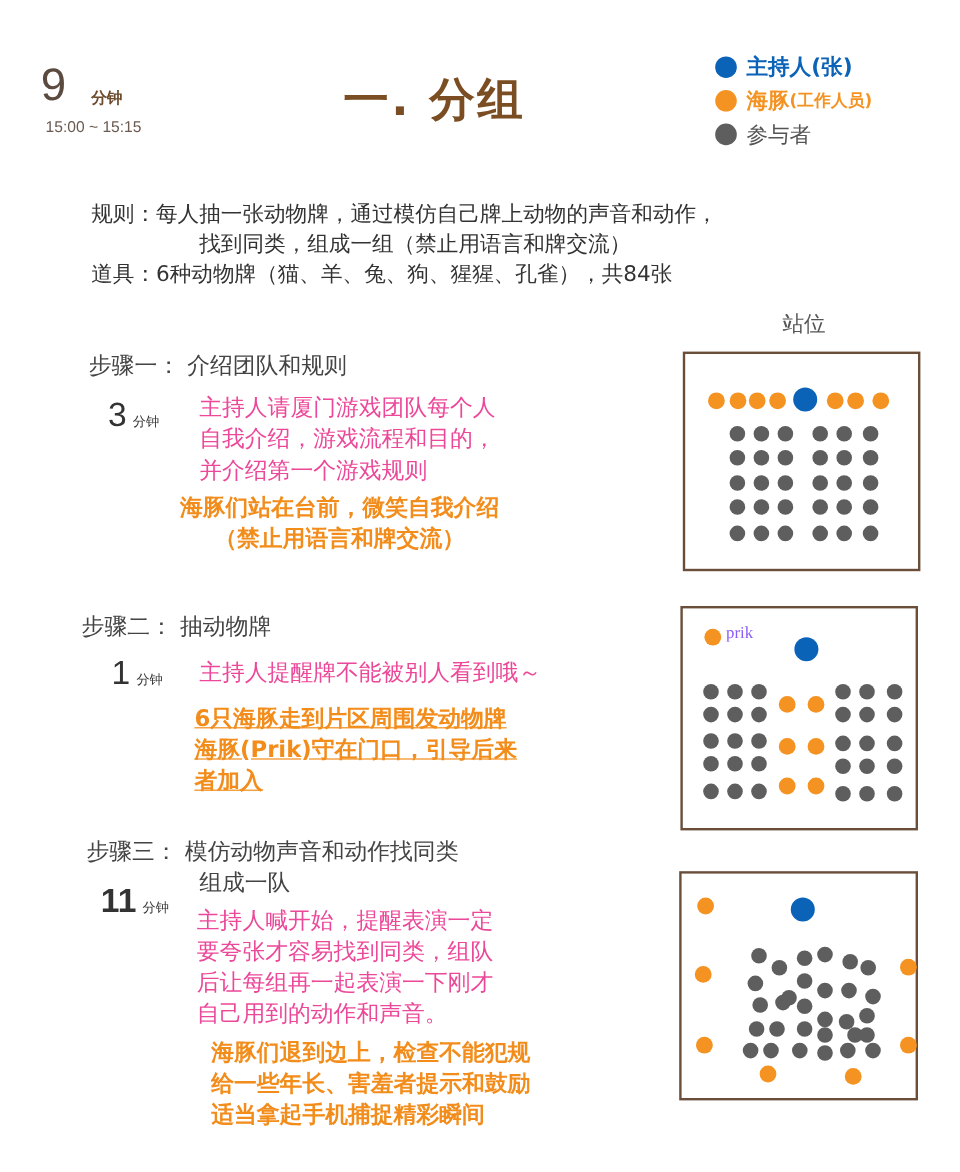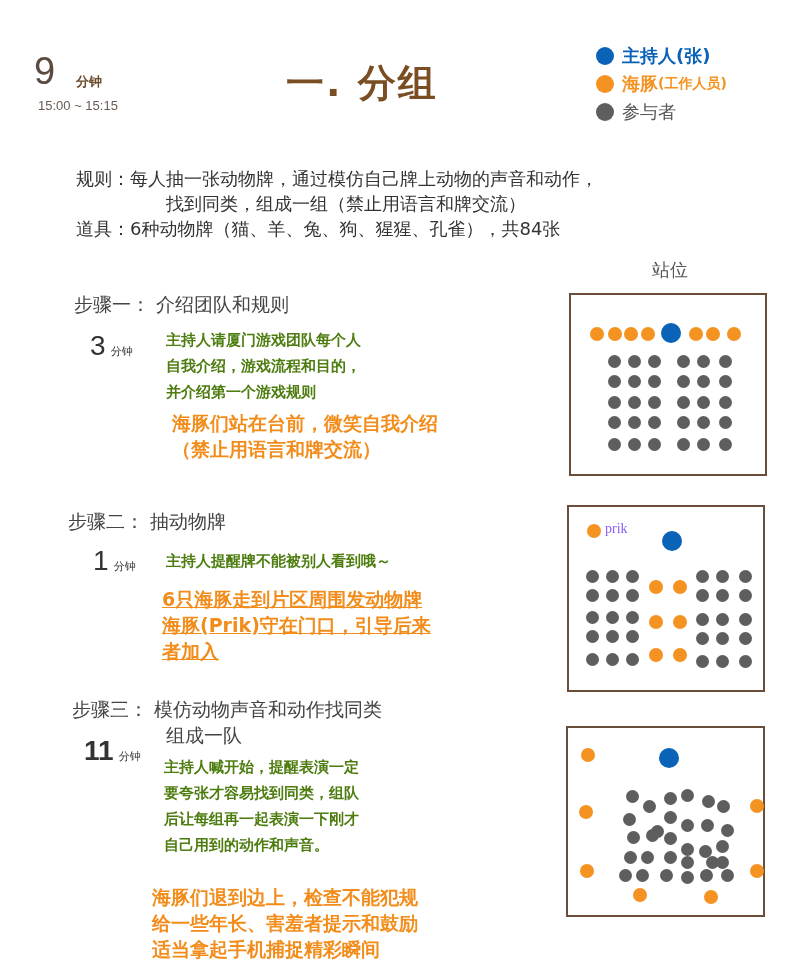--- a/index.html
+++ b/index.html
@@ -20,21 +20,21 @@
   .legend-sub { font-size: 14px; font-weight: bold; }
 
   .rules { left: 76px; top: 166px; font-size: 18px; color: #333; line-height: 25px; }
   .rules .indent { padding-left: 90px; }
 
   .stand-label { left: 652px; top: 258px; font-size: 18px; color: #555; }
 
   .step-head { font-size: 19px; color: #444; }
   .step-min { font-size: 28px; color: #333; font-family: "Liberation Sans", sans-serif; }
   .step-min-unit { font-size: 11px; color: #333; }
-  .blue-text { font-size: 15px; color: #4d7c0f; font-weight: bold; line-height: 26px; }
+  .blue-text { font-size: 19px; color: #ec4899; font-weight: normal; line-height: 26px; }
   .orange-text { font-size: 19px; color: #f28c1a; font-weight: bold; line-height: 26px; }
 
   .panel { border: 2px solid #6a4e3a; background: #fff; }
   .dot { position: absolute; border-radius: 50%; }
   .dot.g { width: 13px; height: 13px; background: #5e5e5e; }
   .dot.o { width: 14px; height: 14px; background: #f59322; }
   .dot.b { width: 20px; height: 20px; background: #0b63b8; }
 </style>
 </head>
 <body>
@@ -72,21 +72,21 @@
 <div class="abs step-head" style="left:74px;top:292px;">步骤一：  介绍团队和规则</div>
 <div class="abs" style="left:90px;top:330px;">
   <span class="step-min">3</span>
   <span class="step-min-unit">分钟</span>
 </div>
 <div class="abs blue-text" style="left:166px;top:327px;">
   <div>主持人请厦门游戏团队每个人</div>
   <div>自我介绍，游戏流程和目的，</div>
   <div>并介绍第一个游戏规则</div>
 </div>
-<div class="abs orange-text" style="left:172px;top:410px;">
+<div class="abs orange-text" style="left:150px;top:410px;text-align:center;">
   <div>海豚们站在台前，微笑自我介绍</div>
   <div>（禁止用语言和牌交流）</div>
 </div>
 
 <div class="abs step-head" style="left:68px;top:509px;">步骤二：  抽动物牌</div>
 <div class="abs" style="left:93px;top:545px;">
   <span class="step-min">1</span>
   <span class="step-min-unit">分钟</span>
 </div>
 <div class="abs blue-text" style="left:166px;top:548px;">
@@ -103,21 +103,21 @@
 <div class="abs" style="left:84px;top:735px;">
   <span class="step-min" style="font-weight:bold">11</span>
   <span class="step-min-unit">分钟</span>
 </div>
 <div class="abs blue-text" style="left:164px;top:754px;">
   <div>主持人喊开始，提醒表演一定</div>
   <div>要夸张才容易找到同类，组队</div>
   <div>后让每组再一起表演一下刚才</div>
   <div>自己用到的动作和声音。</div>
 </div>
-<div class="abs orange-text" style="left:152px;top:864px;margin-top:20px;">
+<div class="abs orange-text" style="left:176px;top:864px;">
   <div>海豚们退到边上，检查不能犯规</div>
   <div>给一些年长、害羞者提示和鼓励</div>
   <div>适当拿起手机捕捉精彩瞬间</div>
 </div>
 
 <div class="abs panel" style="left:569px;top:293px;width:198px;height:183px;">
   <div class="dot o" style="left:19px;top:32px"></div>
   <div class="dot o" style="left:37px;top:32px"></div>
   <div class="dot o" style="left:53px;top:32px"></div>
   <div class="dot o" style="left:70px;top:32px"></div>

